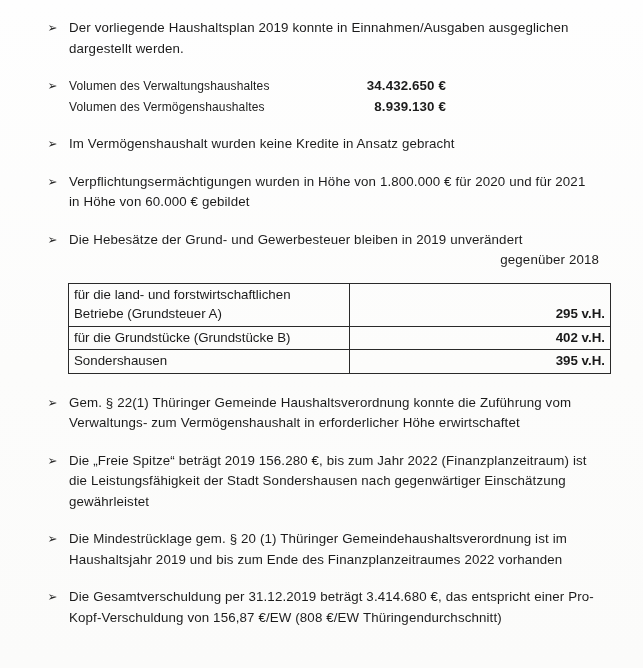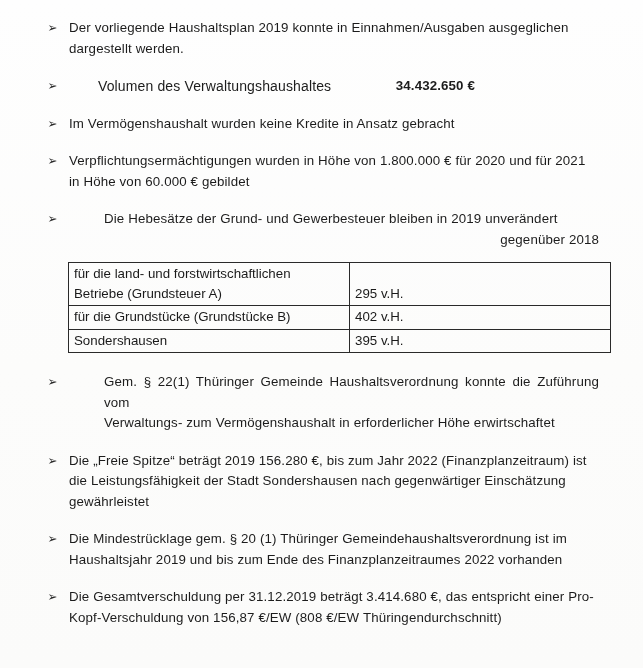--- a/index.html
+++ b/index.html
@@ -48,38 +48,36 @@
   .bullet-body {
     flex: 1 1 auto;
     font-size: 13.3px;
     line-height: 20.5px;
     letter-spacing: 0.01em;
     color: #1c1c1c;
   }
   .bullet-body.justify {
     text-align: justify;
     text-justify: inter-word;
-    margin-left: 35px;
   }
   .bullet-body.justify > .lastline {
     text-align: right;
   }
 
   
   .volume-list {
     width: 100%;
   }
   .volume-row {
     display: flex;
     line-height: 20.5px;
   }
   .volume-label {
     flex: 0 0 262px;
-    font-size: 14px;
-    margin-left: 29px;
+    font-size: 12px;
   }
   .volume-value {
     flex: 0 0 115px;
     text-align: right;
     font-size: 13.3px;
     font-weight: bold;
   }
 
   
   .rate-table-wrap {
@@ -95,21 +93,22 @@
     font-size: 13.3px;
     line-height: 19.5px;
     padding: 1px 5px 2px 5px;
     vertical-align: bottom;
   }
   table.rate-table td.col-label {
     width: 270px;
     text-align: left;
   }
   table.rate-table td.col-value {
-    text-align: left;
+    text-align: right;
+    font-weight: bold;
   }
   td.tall {
     height: 37px;
   }
   .cell-lines span {
     display: block;
   }
 </style>
 </head>
 <body>
@@ -125,20 +124,24 @@
       </div>
     </div>
 
     <div class="bullet-item">
       <span class="bullet-marker">➢</span>
       <div class="bullet-body">
         <div class="volume-list">
           <div class="volume-row">
             <span class="volume-label">Volumen des Verwaltungshaushaltes</span>
             <span class="volume-value">34.432.650 €</span>
+          </div>
+          <div class="volume-row">
+            <span class="volume-label">Volumen des Vermögenshaushaltes</span>
+            <span class="volume-value">8.939.130 €</span>
           </div>
         </div>
       </div>
     </div>
 
     <div class="bullet-item">
       <span class="bullet-marker">➢</span>
       <div class="bullet-body">
         <span>Im Vermögenshaushalt wurden keine Kredite in Ansatz gebracht</span>
       </div>

